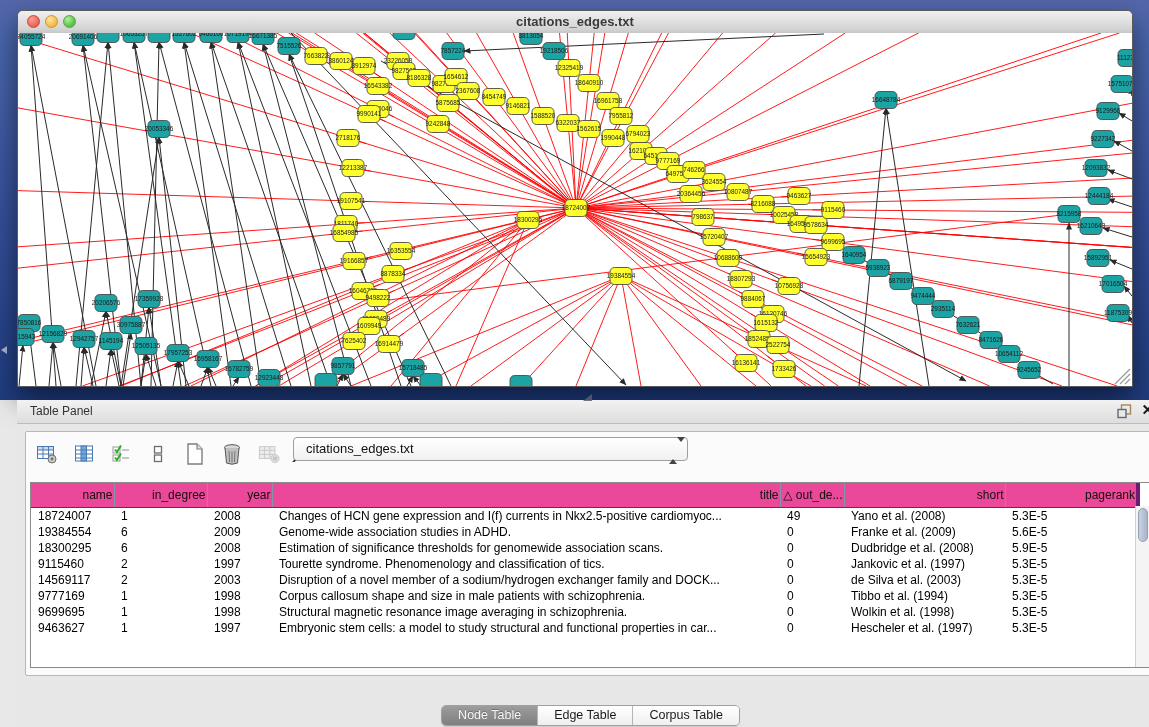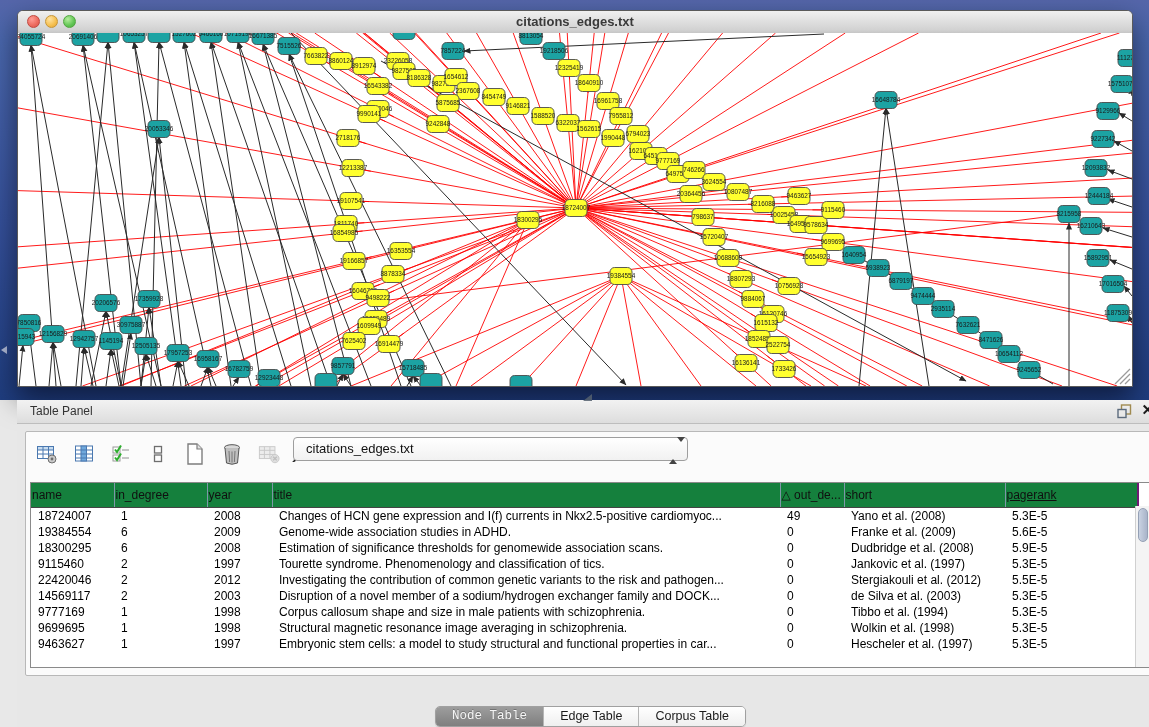--- a/index.html
+++ b/index.html
@@ -45,37 +45,37 @@
   #combo-text{position:absolute;left:12px;top:0;height:22px;line-height:22px;font-size:13px;color:#111;}
   #combo-arrows{position:absolute;right:9px;top:4px;width:9px;height:16px;}
   #combo-arrows .up{width:0;height:0;border-left:4.5px solid transparent;border-right:4.5px solid transparent;
       border-bottom:5px solid #444;margin-bottom:3px;}
   #combo-arrows .dn{width:0;height:0;border-left:4.5px solid transparent;border-right:4.5px solid transparent;
       border-top:5px solid #444;}
   
   #tbl-wrap{position:absolute;left:4px;top:50px;width:1121px;height:186px;box-sizing:border-box;
       border:1px solid #8a8a8a;background:#fff;overflow:hidden;}
   table#node-table{border-collapse:collapse;table-layout:fixed;width:1107px;font-size:12px;}
-  #node-table th{height:22px;background:#15803d;border-right:1px solid #7e98a8;
-      border-bottom:1px solid #444;font-weight:normal;color:#101010;text-align:left;
+  #node-table th{height:22px;background:#ec4899;border-right:1px solid #7e98a8;
+      border-bottom:1px solid #444;font-weight:normal;color:#101010;text-align:right;
       overflow:hidden;white-space:nowrap;}
-  #node-table th:last-child{border-right:2px solid #701a75;text-decoration:underline;}
+  #node-table th:last-child{border-right:4px solid #701a75;}
   #node-table td{height:16px;padding:0 0 0 7px;color:#000;white-space:nowrap;overflow:hidden;}
   #vscroll{position:absolute;right:0;top:23px;bottom:0;width:14px;background:#f4f4f4;border-left:1px solid #d0d0d0;}
   #vthumb{position:absolute;left:1.5px;top:2px;width:10px;height:34px;border-radius:6px;
       background:linear-gradient(90deg,#c9d2e2,#a9b4c9);border:1px solid #94a0b5;box-sizing:border-box;cursor:pointer;}
   
   #tp-tabs{position:absolute;left:0;right:0;top:273px;height:21px;text-align:center;}
   .seg{display:inline-flex;border:1px solid #a0a0a0;border-radius:5px;overflow:hidden;
       box-shadow:0 1px 1px rgba(0,0,0,.12);}
   .seg .tab{height:19px;line-height:19px;padding:0 16px;font-size:12.5px;cursor:pointer;
       background:linear-gradient(180deg,#ffffff,#efefef);color:#1a1a1a;border-right:1px solid #b5b5b5;}
   .seg .tab:last-child{border-right:none;}
   .seg .tab.active{background:linear-gradient(180deg,#9d9d9d,#7f7f7f);color:#f5f5f5;
-      text-shadow:0 -1px 0 rgba(0,0,0,.25);font-family:Liberation Mono, monospace;}
+      text-shadow:0 -1px 0 rgba(0,0,0,.25);}
 </style>
 </head>
 <body>
 
 <div id="desktop">
   <div id="hide-arrow"></div>
 
   <div id="graph-window">
     <div id="titlebar">
       <div class="tl" id="tl-close"></div>
@@ -959,29 +959,20 @@
             <tr class="row">
               <td>9115460</td>
               <td>2</td>
               <td>1997</td>
               <td>Tourette syndrome. Phenomenology and classification of tics.</td>
               <td>0</td>
               <td>Jankovic et al. (1997)</td>
               <td>5.3E-5</td>
             </tr>
             <tr class="row">
-              <td>22420046</td>
-              <td>2</td>
-              <td>2012</td>
-              <td>Investigating the contribution of common genetic variants to the risk and pathogen...</td>
-              <td>0</td>
-              <td>Stergiakouli et al. (2012)</td>
-              <td>5.5E-5</td>
-            </tr>
-            <tr class="row">
               <td>14569117</td>
               <td>2</td>
               <td>2003</td>
               <td>Disruption of a novel member of a sodium/hydrogen exchanger family and DOCK...</td>
               <td>0</td>
               <td>de Silva et al. (2003)</td>
               <td>5.3E-5</td>
             </tr>
             <tr class="row">
               <td>9777169</td>

